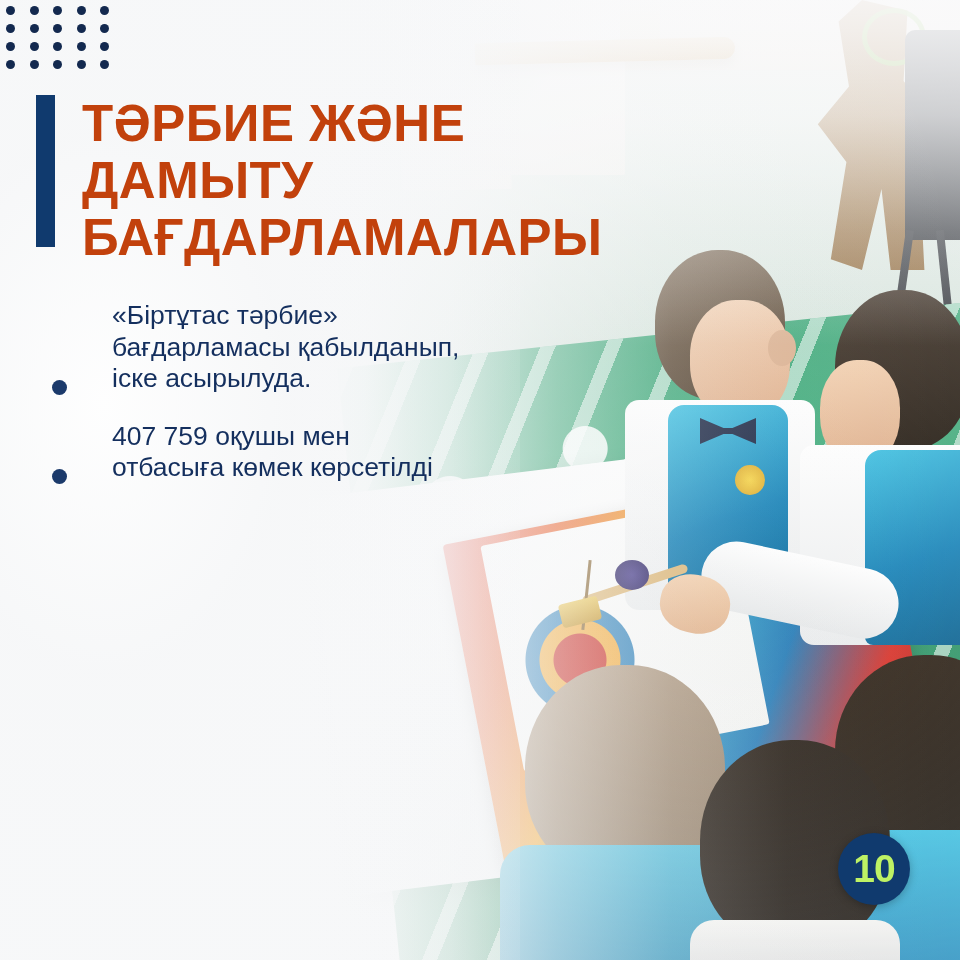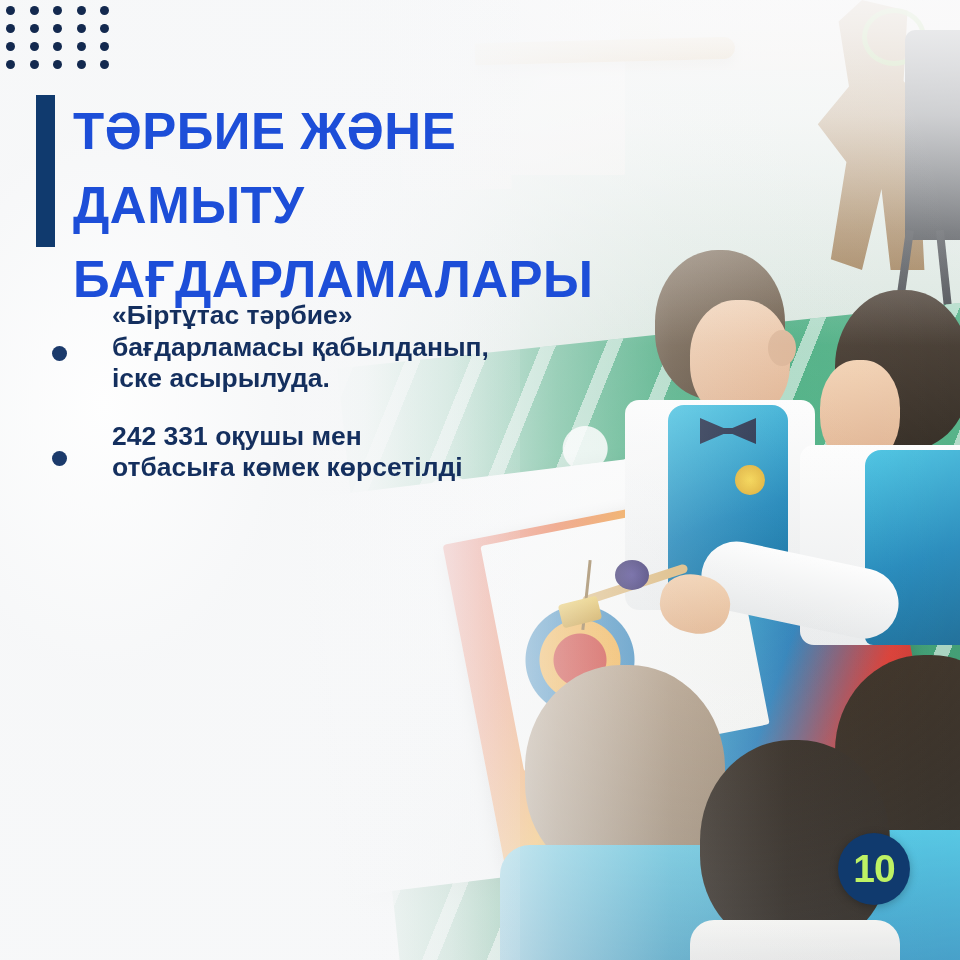--- a/index.html
+++ b/index.html
@@ -160,26 +160,26 @@
     background:radial-gradient(ellipse 58% 46% at 20% 42%,rgba(255,255,255,.85),rgba(246,247,248,.55) 60%,rgba(244,245,247,.1) 100%);}
 
   
   .dotgrid{position:absolute;left:6px;top:6px;width:118px;height:72px;display:grid;
     grid-template-columns:repeat(5,1fr);grid-template-rows:repeat(4,1fr);}
   .dotgrid i{width:9px;height:9px;border-radius:50%;background:#13294f;display:block;}
 
   
   .titlewrap{position:absolute;left:36px;top:95px;display:flex;align-items:flex-start;}
   .accentbar{width:19px;height:152px;background:#103a6e;flex:0 0 auto;}
-  .title{margin-left:18px;color:#1d4ed8;font-weight:bold;font-size:51px;line-height:74px;
+  .title{margin-left:27px;color:#c2410c;font-weight:bold;font-size:51px;line-height:57px;
     letter-spacing:.5px;text-transform:uppercase;white-space:pre-line;}
 
   
   .bullets{position:absolute;left:52px;top:300px;width:470px;}
-  .bullet{display:flex;align-items:center;margin-bottom:26px;font-weight:bold;}
+  .bullet{display:flex;align-items:flex-end;margin-bottom:26px;}
   .dot{flex:0 0 auto;width:15px;height:15px;border-radius:50%;background:#1b3a6b;margin-top:12px;}
   .btext{margin-left:45px;color:#142f5e;font-size:26.5px;line-height:31.5px;white-space:pre-line;}
 
   
   .badge{position:absolute;left:838px;top:833px;width:72px;height:72px;border-radius:50%;
     background:#103a6e;color:#bef264;display:flex;align-items:center;justify-content:center;
     font-size:39px;font-weight:bold;letter-spacing:-1px;
     box-shadow:0 2px 8px rgba(0,0,0,.25);}
 </style>
 </head>
@@ -286,21 +286,21 @@
       <span class="dot"></span>
       <div class="btext">«Біртұтас тәрбие»
 бағдарламасы қабылданып,
 іске асырылуда.</div>
     </div>
 
 
 
     <div class="bullet">
       <span class="dot"></span>
-      <div class="btext">242 331 оқушы мен
+      <div class="btext">407 759 оқушы мен
 отбасыға көмек көрсетілді</div>
     </div>
 
 
   </div>
 
   <div class="badge">10</div>
 
 </div>
 

